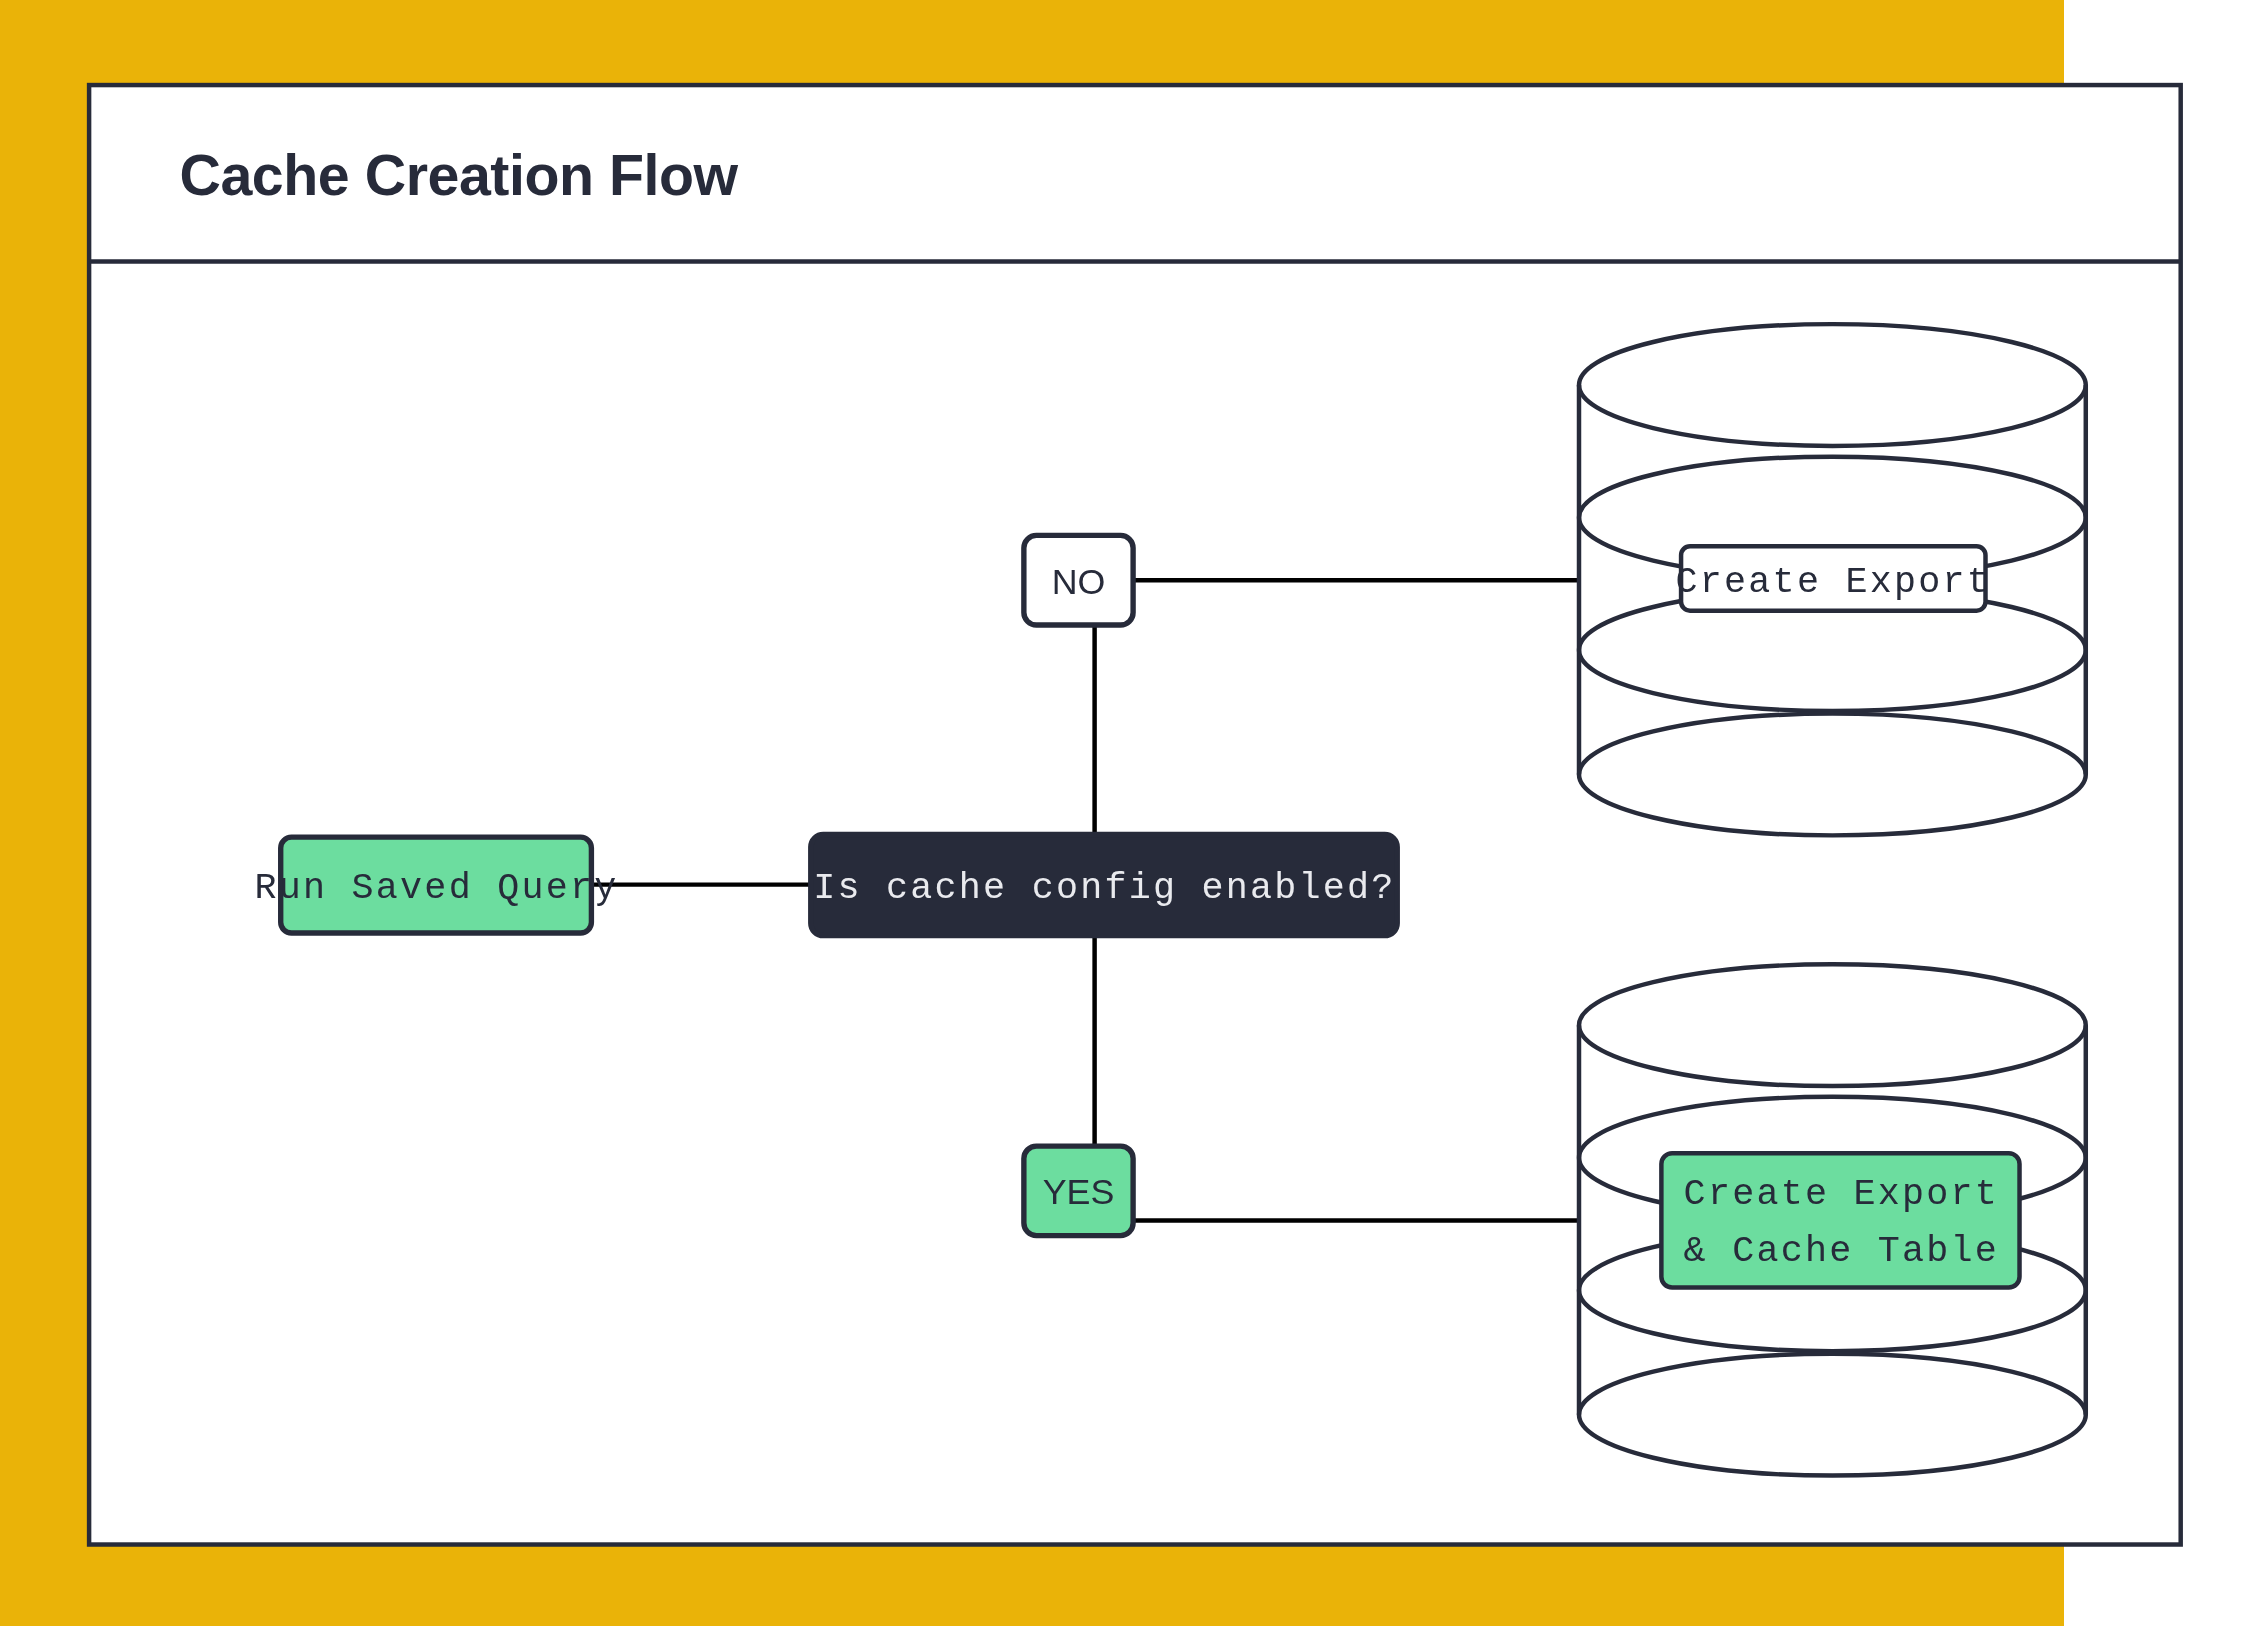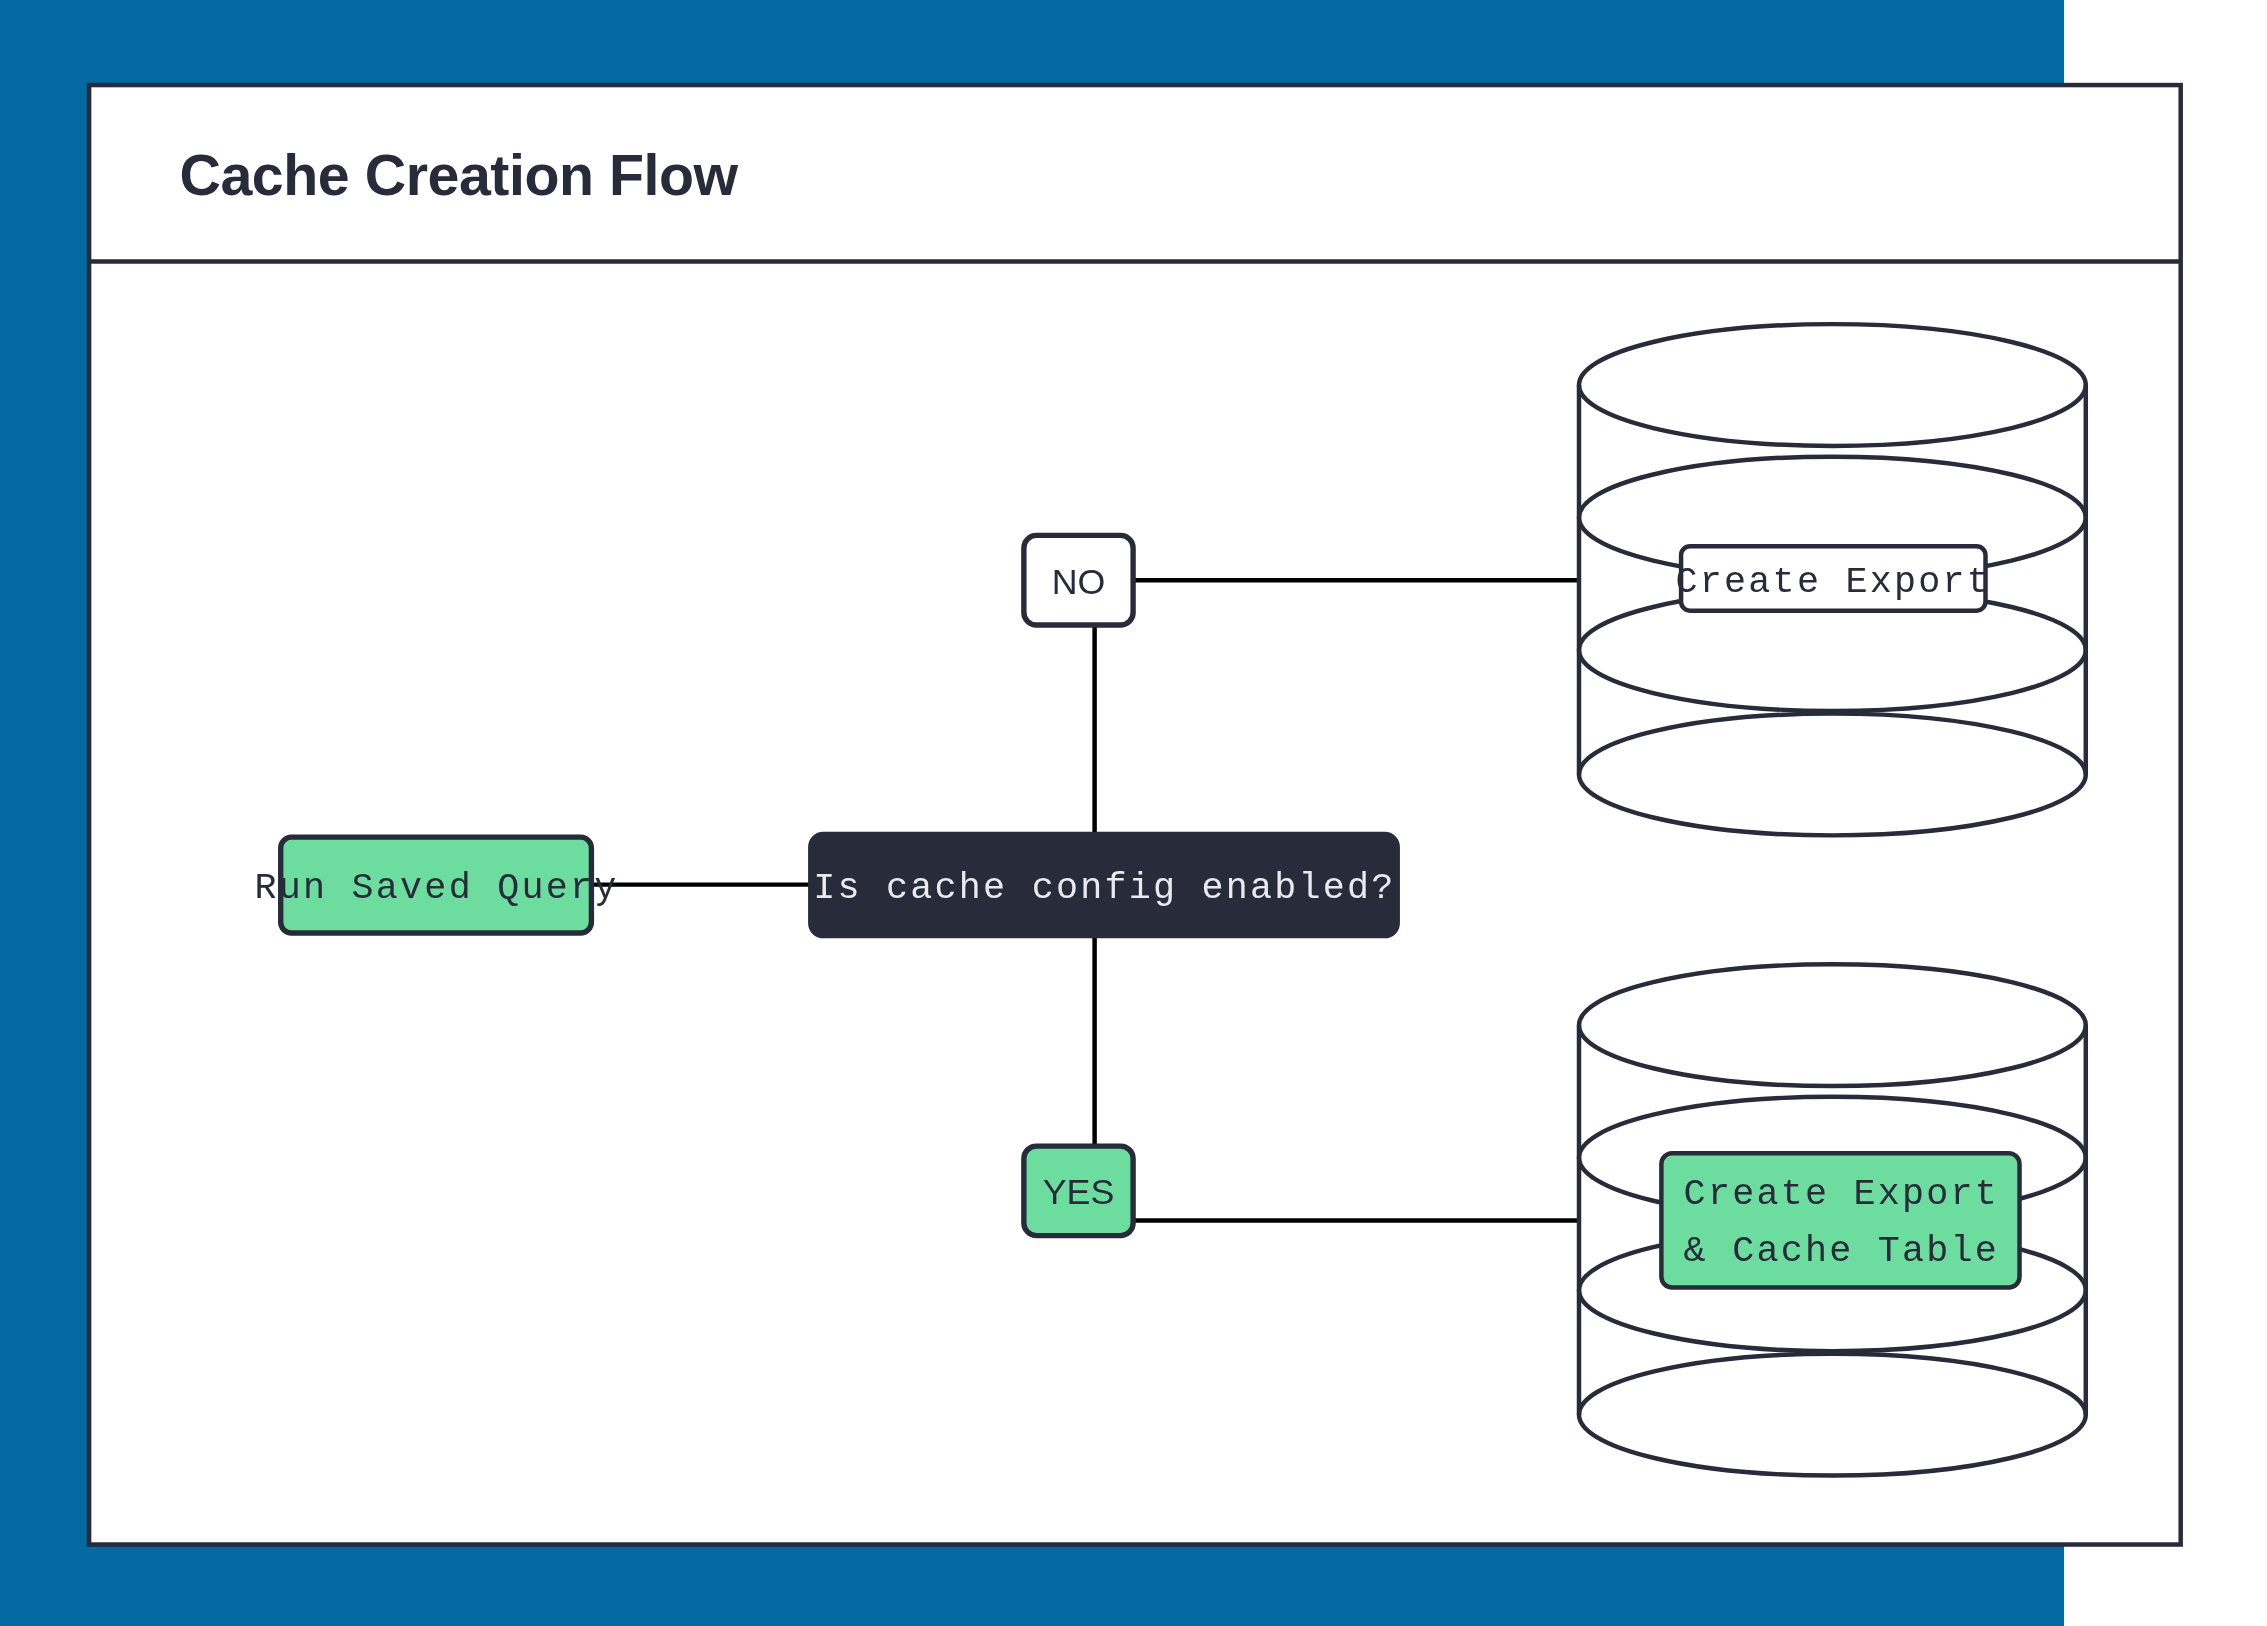--- a/index.html
+++ b/index.html
@@ -10,21 +10,21 @@
   body {
     width: 2268px;
     height: 1626px;
     font-family: "Liberation Sans", sans-serif;
     -webkit-font-smoothing: antialiased;
   }
   #diagram-root {
     position: relative;
     width: 2064px;
     height: 1626px;
-    background: #0369a1;
+    background: #eab308;
   }
   svg#flow-svg {
     display: block;
     width: 2268px;
     height: 1626px;
   }
   .frame-rect {
     fill: #ffffff;
     stroke: #272b3a;
     stroke-width: 5;

